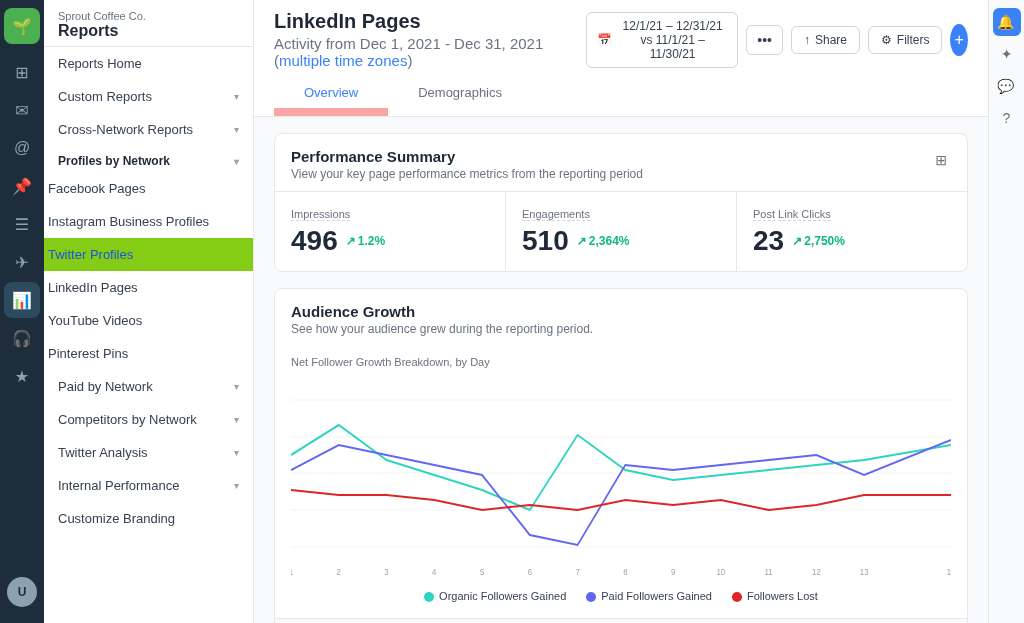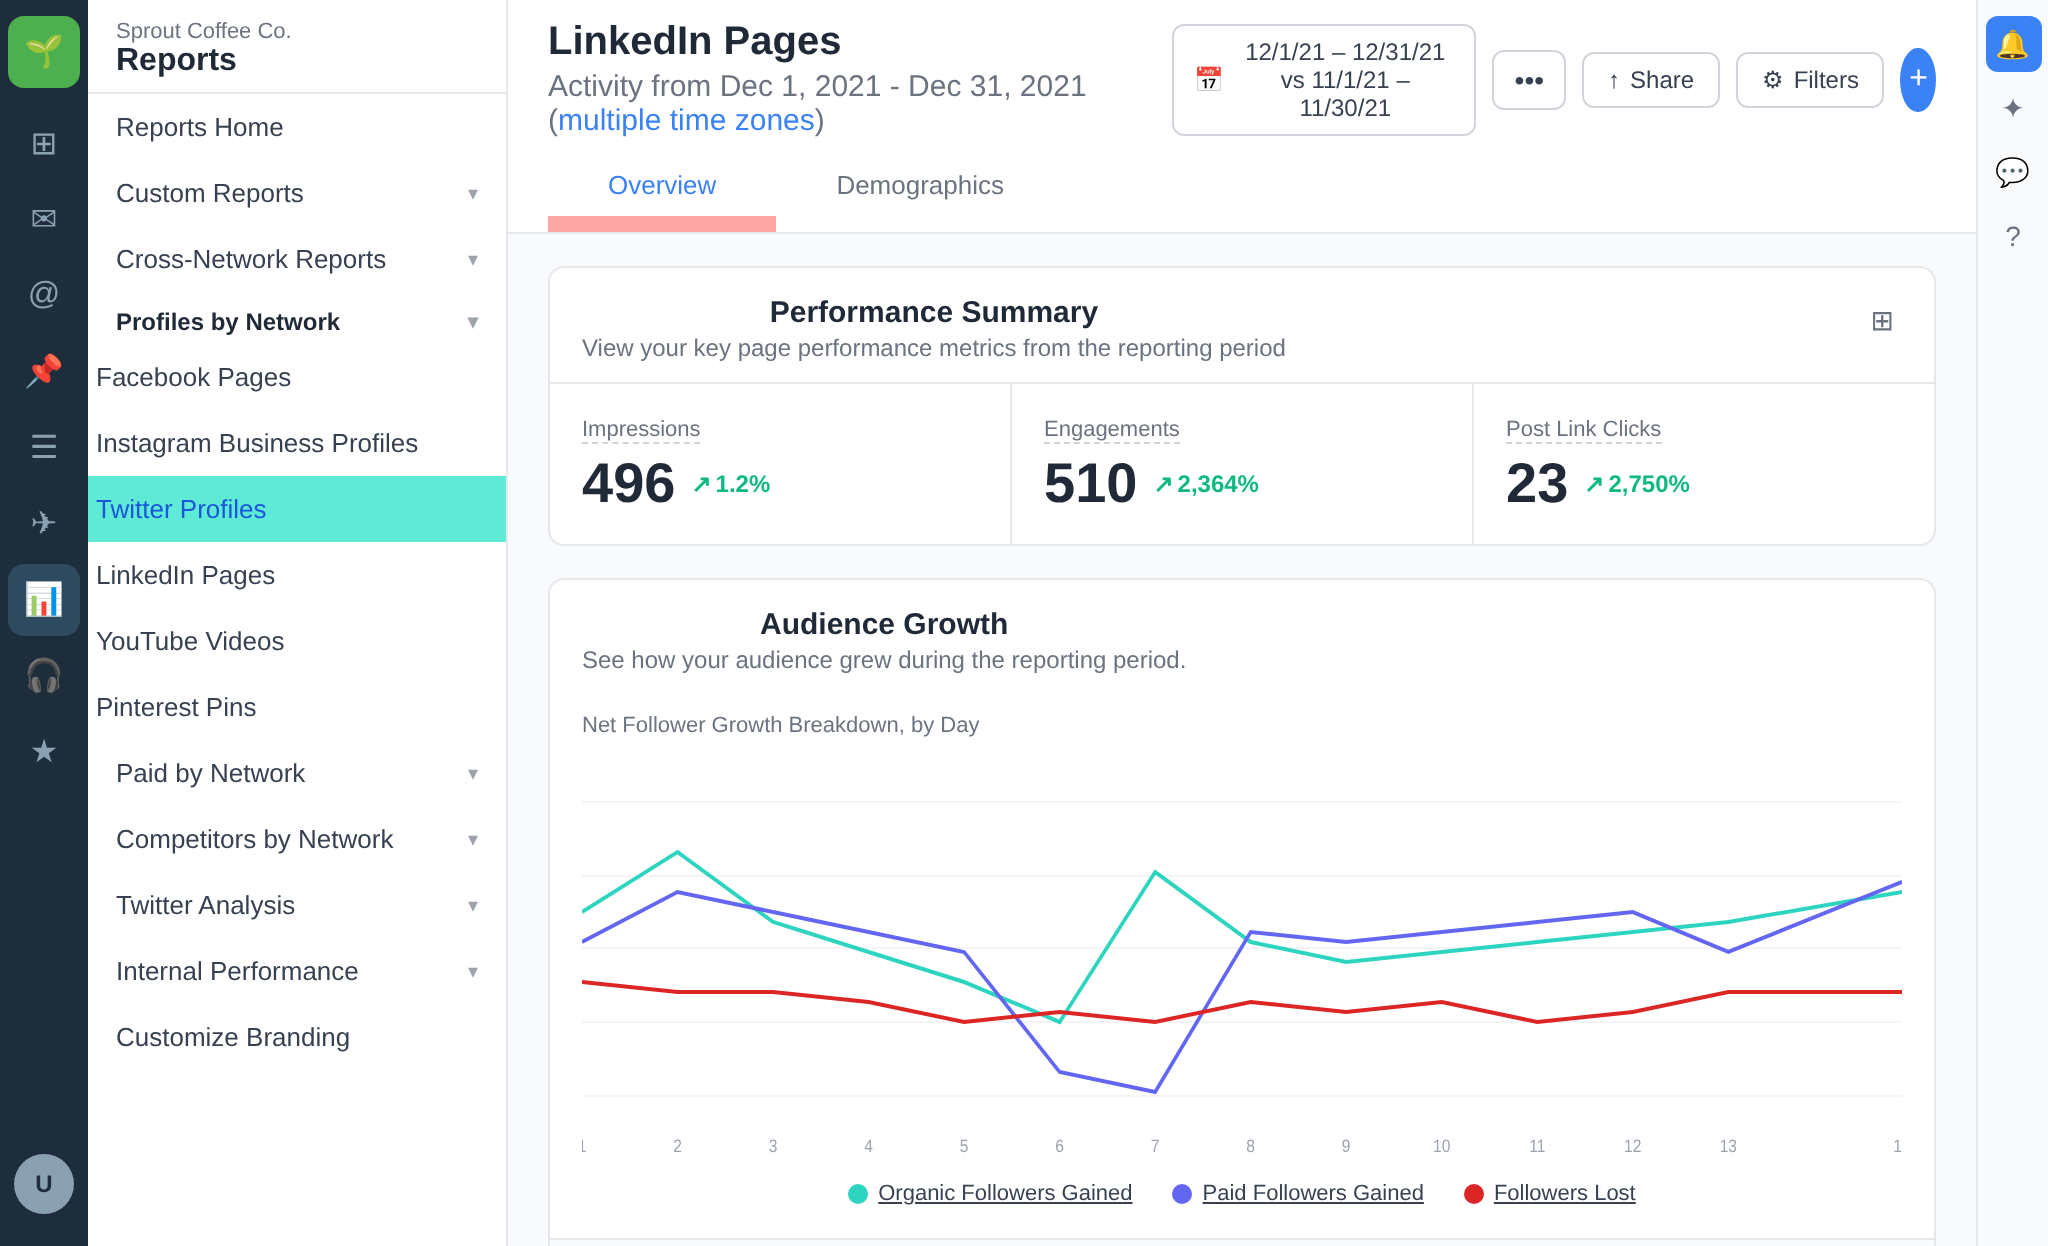--- a/index.html
+++ b/index.html
@@ -47,21 +47,21 @@
     .sidebar-header .company { font-size: 11px; color: #6b7280; }
     .sidebar-header .section-title { font-size: 16px; font-weight: 700; color: #1f2937; }
 
     .sidebar-item {
       display: flex; align-items: center;
       padding: 9px 14px;
       cursor: pointer;
       color: #374151;
       font-size: 13px;
     }
-    .sidebar-item.active { background: #5eead4; color: #1a56db; }
+    .sidebar-item.active { background: #84cc16; color: #1a56db; }
     .sidebar-item .chevron { margin-left: auto; font-size: 10px; color: #9ca3af; }
     .sidebar-item.sub { padding-left: 4px; }
 
     .sidebar-group-label {
       padding: 8px 14px 4px;
       font-size: 12px;
       font-weight: 600;
       color: #374151;
       display: flex; align-items: center;
       cursor: pointer;
@@ -109,41 +109,41 @@
       border-bottom: 2px solid transparent;
     }
     .top-tab.active { color: #3b82f6; border-bottom: 8px solid #fca5a5; font-weight: 500; }
 
     
     .content-area { flex: 1; overflow-y: auto; padding: 16px 20px; background: #f9fafb; }
 
     
     .card { background: #fff; border: 1px solid #e5e7eb; border-radius: 8px; margin-bottom: 16px; }
     .card-header { padding: 14px 16px 10px; display: flex; align-items: flex-start; justify-content: space-between; }
-    .card-title { font-size: 15px; font-weight: 700; color: #1f2937; text-align: center; }
+    .card-title { font-size: 15px; font-weight: 700; color: #1f2937; }
     .card-subtitle { font-size: 12px; color: #6b7280; margin-top: 2px; }
 
     
     .perf-grid { display: flex; border-top: 1px solid #e5e7eb; }
     .perf-item { flex: 1; padding: 14px 16px; border-right: 1px solid #e5e7eb; }
     .perf-item:last-child { border-right: none; }
     .perf-label { font-size: 11px; color: #6b7280; margin-bottom: 4px; border-bottom: 1px dashed #d1d5db; display: inline-block; }
     .perf-value { font-size: 28px; font-weight: 700; color: #1f2937; display: flex; align-items: center; gap: 8px; }
     .perf-change { font-size: 12px; color: #10b981; display: flex; align-items: center; gap: 2px; }
     .perf-change.up { color: #10b981; }
 
     
     .chart-area { padding: 10px 16px 16px; }
     .chart-sublabel { font-size: 11px; color: #6b7280; margin-bottom: 12px; }
     .chart-container { position: relative; height: 200px; }
 
     svg.line-chart { width: 100%; height: 100%; }
 
     .chart-legend { display: flex; gap: 20px; margin-top: 10px; justify-content: center; }
-    .legend-item { display: flex; align-items: center; gap: 5px; font-size: 11px; color: #374151; text-decoration: underline; }
+    .legend-item { display: flex; align-items: flex-end; gap: 5px; font-size: 11px; color: #374151; }
     .legend-dot { width: 10px; height: 10px; border-radius: 50%; }
 
     
     .metrics-table { width: 100%; border-top: 1px solid #e5e7eb; }
     .metrics-table-header { display: flex; padding: 10px 16px; background: #f9fafb; border-bottom: 1px solid #e5e7eb; }
     .metrics-col-name { flex: 1; font-size: 11px; font-weight: 600; color: #6b7280; text-transform: uppercase; }
     .metrics-col-totals { width: 120px; text-align: right; font-size: 11px; font-weight: 600; color: #6b7280; text-transform: uppercase; }
     .metrics-col-change { width: 100px; text-align: right; font-size: 11px; font-weight: 600; color: #6b7280; text-transform: uppercase; }
 
     

